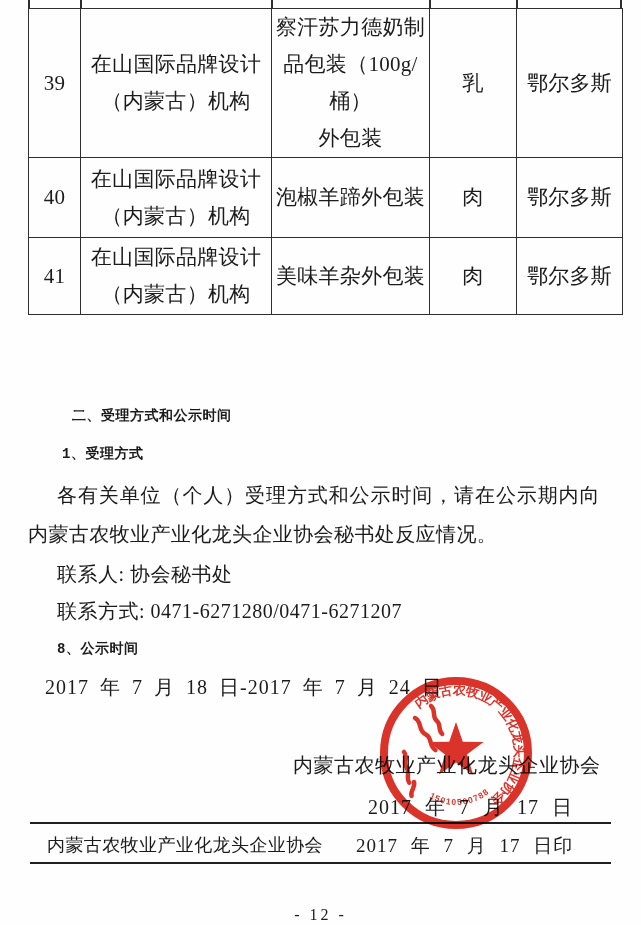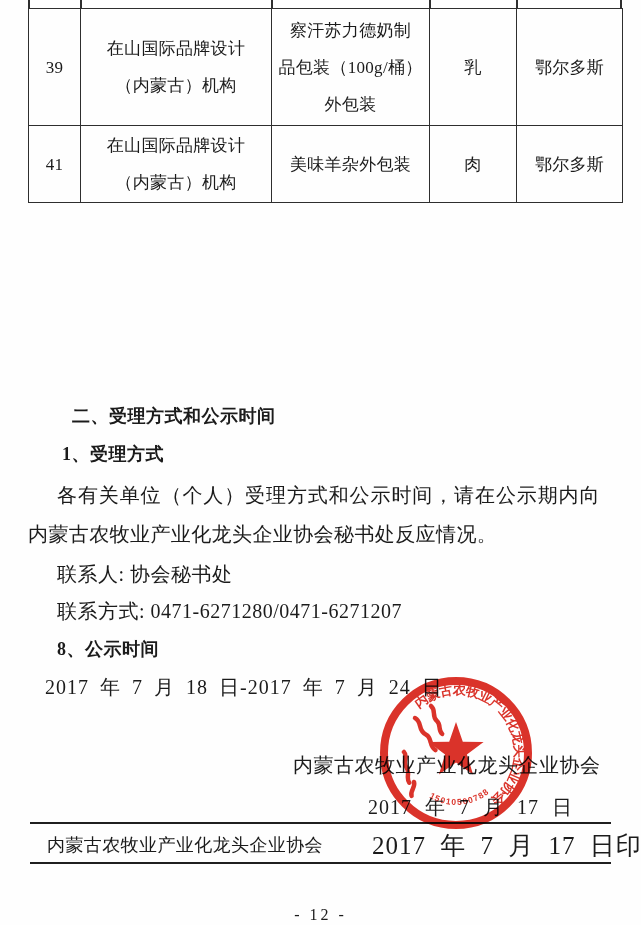--- a/index.html
+++ b/index.html
@@ -8,31 +8,31 @@
     font-family:"Liberation Serif","DejaVu Serif",serif;color:#1b1b1b;
     overflow:hidden;
   }
   
   .doc-table{
     position:absolute;left:28px;top:8px;width:594px;
     border-collapse:collapse;table-layout:fixed;z-index:1;
   }
   .doc-table td{
     border:1.5px solid #2e2e2e;text-align:center;vertical-align:middle;
-    font-size:17px;line-height:37px;padding:0;white-space:pre-line;
+    font-size:21px;line-height:37px;padding:0;white-space:pre-line;
     letter-spacing:0.3px;
   }
   .row-39{height:117px;}
   .row-40{height:80px;}
   .row-41{height:77px;}
   .row-42{height:76px;}
   .stub{position:absolute;top:0;width:2px;height:9px;background:#2e2e2e;z-index:1;}
   
   .t{position:absolute;font-size:20px;line-height:26px;letter-spacing:0.5px;z-index:1;white-space:nowrap;}
-  .bold{font-family:Liberation Serif, serif;font-weight:700;font-size:18px;letter-spacing:0.5px;}
+  .bold{font-family:Liberation Mono, monospace;font-weight:700;font-size:14px;letter-spacing:0.5px;}
   .rule{position:absolute;left:30px;width:581px;height:2px;background:#1f1f1f;z-index:1;}
   .page-num{position:absolute;left:0;top:906px;width:641px;text-align:center;
     font-size:16px;letter-spacing:3px;z-index:1;}
   .datechars{word-spacing:5px;letter-spacing:1px;}
   
   .seal{
     position:absolute;left:371px;top:668px;width:170px;height:170px;
     z-index:5;mix-blend-mode:multiply;opacity:0.94;
   }
 </style>
@@ -60,20 +60,28 @@
         <tr class="row-39">
       <td>39</td>
       <td>在山国际品牌设计
 （内蒙古）机构</td>
       <td>察汗苏力德奶制
 品包装（100g/桶）
 外包装</td>
       <td>乳</td>
       <td>鄂尔多斯</td>
     </tr>
+    <tr class="row-40">
+      <td>40</td>
+      <td>在山国际品牌设计
+（内蒙古）机构</td>
+      <td>泡椒羊蹄外包装</td>
+      <td>肉</td>
+      <td>鄂尔多斯</td>
+    </tr>
     <tr class="row-41">
       <td>41</td>
       <td>在山国际品牌设计
 （内蒙古）机构</td>
       <td>美味羊杂外包装</td>
       <td>肉</td>
       <td>鄂尔多斯</td>
     </tr>
   </tbody>
     </table>
@@ -85,21 +93,21 @@
   <div class="t" style="left:28px;top:521px;letter-spacing:0.4px">内蒙古农牧业产业化龙头企业协会秘书处反应情况。</div>
   <div class="t" style="left:57px;top:598px">联系方式: 0471-6271280/0471-6271207</div>
   <div class="t bold" style="left:57px;top:636px">8、公示时间</div>
   <div class="t datechars" style="left:45px;top:674px">2017 年 7 月 18 日-2017 年 7 月 24 日</div>
 
   <div class="t" style="left:293px;top:752px">内蒙古农牧业产业化龙头企业协会</div>
   <div class="t datechars" style="left:368px;top:794px;word-spacing:7px">2017 年 7 月 17 日</div>
 
   <div class="rule" style="top:822px"></div>
   <div class="t" style="left:47px;top:832px;font-size:18px;letter-spacing:0.4px">内蒙古农牧业产业化龙头企业协会</div>
-  <div class="t datechars" style="left:372px;top:833px;font-size:25px;word-spacing:7px">2017 年 7 月 17 日印</div>
+  <div class="t datechars" style="left:356px;top:833px;font-size:19px;word-spacing:7px">2017 年 7 月 17 日印</div>
   <div class="rule" style="top:862px"></div>
   <div class="page-num">- 12 -</div>
 
   <svg class="seal" viewBox="0 0 170 170">
     <circle cx="85" cy="85" r="72" fill="none" stroke="#d9261c" stroke-width="8"></circle>
     <polygon points="85,54 91.8,73.7 112.6,74 95.9,86.6 102.1,106.5 85,94.5 67.9,106.5 74.1,86.6 57.4,74 78.2,73.7" fill="#d9261c"></polygon>
     <defs>
       <path id="sealArcTop" d="M 47.7 40.6 A 58 58 0 1 1 122.3 129.4" fill="none"></path>
       <path id="sealArcBottom" d="M 53 126 A 52 52 0 0 0 117 126" fill="none"></path>
     </defs>

